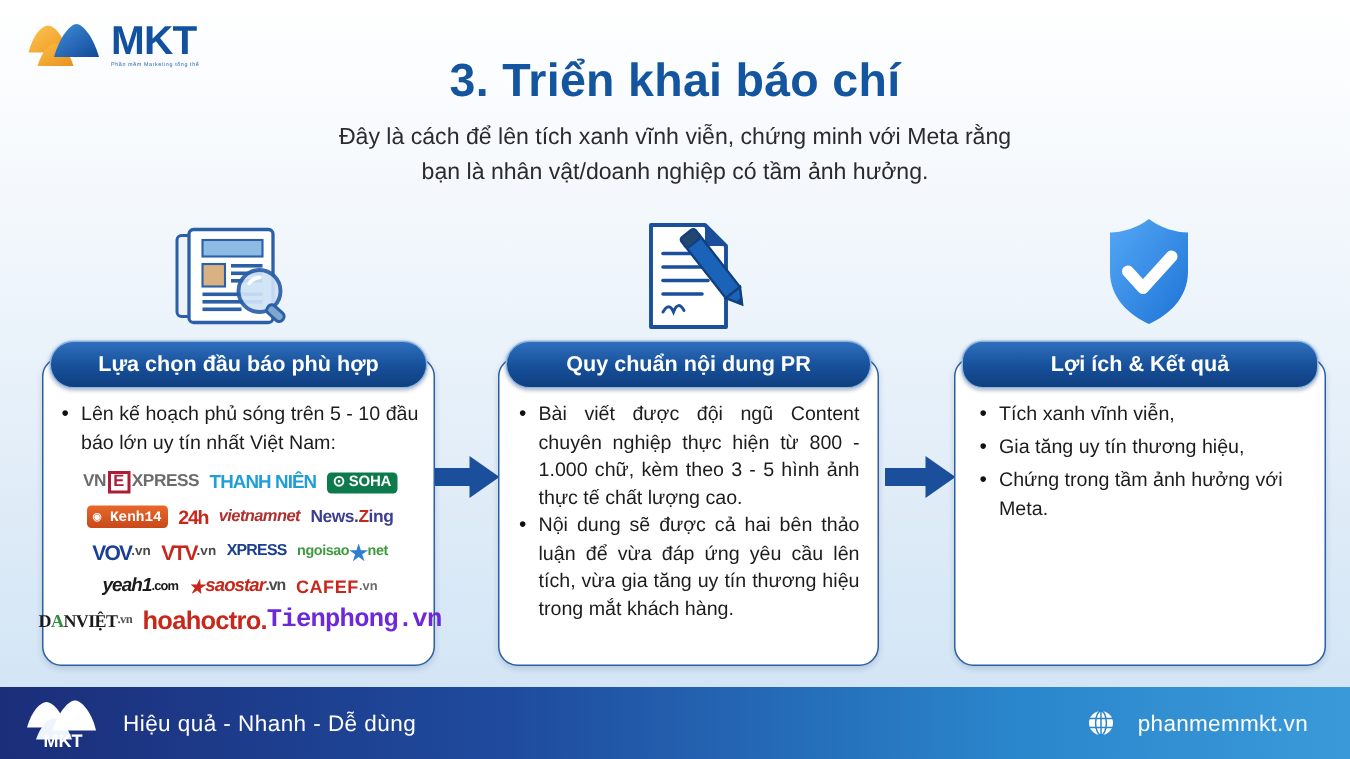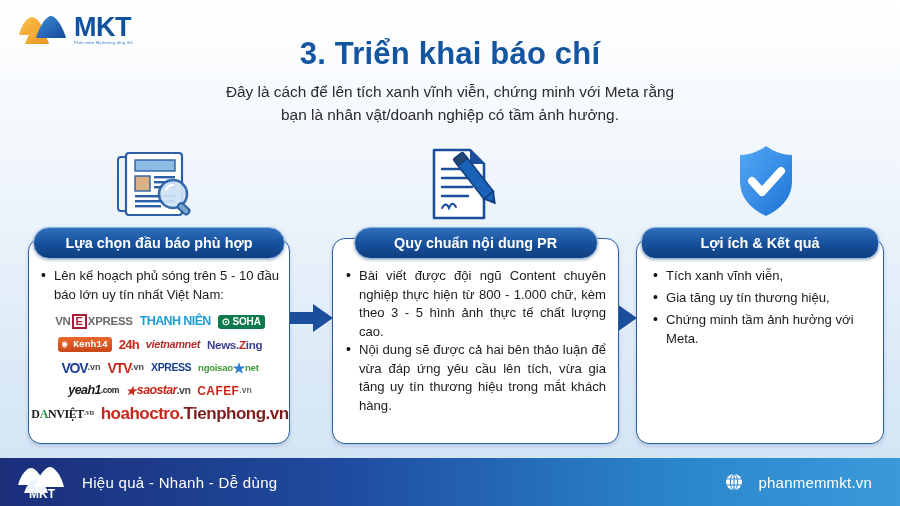--- a/index.html
+++ b/index.html
@@ -27,21 +27,21 @@
   
   .step-icon { position:absolute; width:96px; height:78px; }
   #icon-newspaper { left:108px; top:147px; }
   #icon-document  { left:412px; top:145px; }
   #icon-shield    { left:718px; top:142px; }
 
   
   .card { position:absolute; background:#ffffff; border:1.6px solid #2b5fa6; border-radius:13px;
           box-shadow:0 2px 4px rgba(25,60,110,.18); }
   #card-1 { left:28px;  top:238px; width:262px; height:206px; }
-  #card-2 { left:332px; top:238px; width:287px; height:206px; }
+  #card-2 { left:332px; top:238px; width:254px; height:206px; }
   #card-3 { left:636px; top:238px; width:248px; height:206px; }
 
   .card-header { position:absolute; left:50%; transform:translateX(-50%); top:-12px;
                  height:32px; border-radius:16px; display:flex; align-items:center; justify-content:center;
                  background:linear-gradient(180deg,#2f6fbd 0%,#164f99 55%,#103f80 100%);
                  border:1.4px solid #8ab5e0; box-shadow:0 1px 3px rgba(12,45,95,.4);
                  color:#ffffff; font-weight:bold; font-size:14.4px; white-space:nowrap; padding:0 22px; }
   #card-1 .card-header { width:252px; }
   #card-2 .card-header { width:244px; }
   #card-3 .card-header { width:238px;border-radius:14px; }
@@ -79,21 +79,21 @@
   .l-yeah1 { color:#1b1b1b; font-size:12.6px; letter-spacing:-.6px; font-style:italic; }
   .l-yeah1 em { font-size:8.6px; font-style:normal; }
   .l-saostar { color:#c8281c; font-size:12.4px; letter-spacing:-.6px; font-style:italic; }
   .l-saostar em { color:#4b4b4b; font-style:normal; font-size:10.6px; }
   .l-cafef { color:#c8281c; font-size:12px; letter-spacing:.4px; }
   .l-cafef em { color:#6b6b6b; font-size:8.6px; font-style:normal; letter-spacing:0; }
   .l-danviet { color:#1b1b1b; font-size:12px; letter-spacing:-.4px; font-family:"Liberation Serif", serif; }
   .l-danviet em { color:#2f8f3f; font-style:normal; }
   .l-danviet i { font-size:8.4px; font-style:normal; color:#555; }
   .l-hoahoctro { color:#c8281c; font-size:17px; letter-spacing:-.5px; }
-  .l-hoahoctro em { color:#7f1d1d; font-style:normal; }
+  .l-hoahoctro em { color:#6d28d9; font-style:normal;font-family:Liberation Mono, monospace; }
   .star { color:#c8281c; font-size:12px; margin-right:1px; }
   .bluestar { color:#2f7fd0; font-size:14px; }
 
   
   .arrow { position:absolute; top:303px; width:48px; height:30px; }
   #arrow-1 { left:286px; }
   #arrow-2 { left:590px; }
 
   
   #footer { position:absolute; left:0; bottom:0; width:900px; height:48px;
@@ -262,21 +262,21 @@
     </ul>
   </div>
 </div>
 
 <div class="card" id="card-3">
   <div class="card-header">Lợi ích &amp; Kết quả</div>
   <div class="card-body">
     <ul class="bullets">
       <li>Tích xanh vĩnh viễn,</li>
       <li>Gia tăng uy tín thương hiệu,</li>
-      <li>Chứng minh tầm ảnh hưởng với Meta.</li>
+      <li>Chứng trong tầm ảnh hưởng với Meta.</li>
     </ul>
   </div>
 </div>
 
 <div id="footer">
   <div id="footer-logo">
     <svg width="52" height="38" viewBox="0 0 52 38">
       <path d="M2 22 C5 11 11 5 15 5 C19 5 25 11 28 22 Z" fill="#ffffff"></path>
       <path d="M8 30 C11 21 16 16 20 16 C24 16 29 21 32 30 Z" fill="#eef4fb"></path>
       <path d="M19 24 C23 11 30 4 34 4 C38 4 45 11 48 24 Z" fill="#ffffff"></path>

